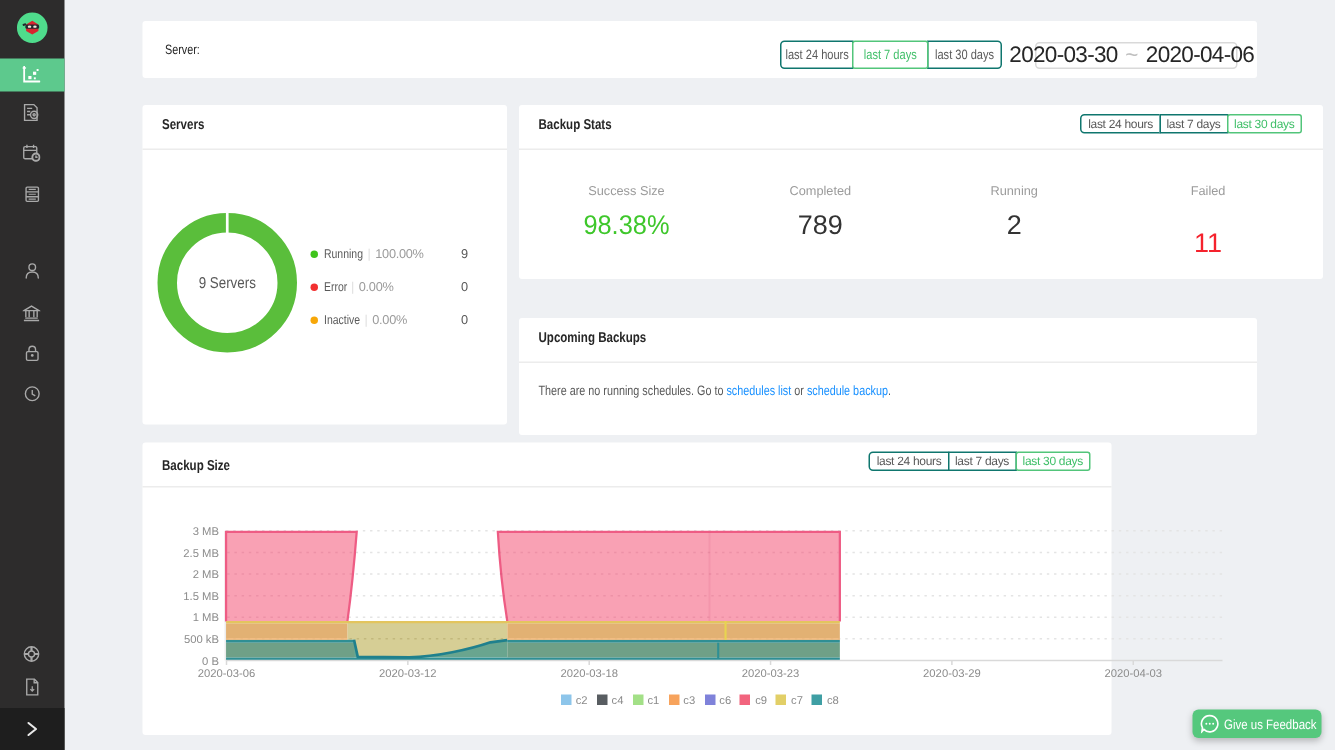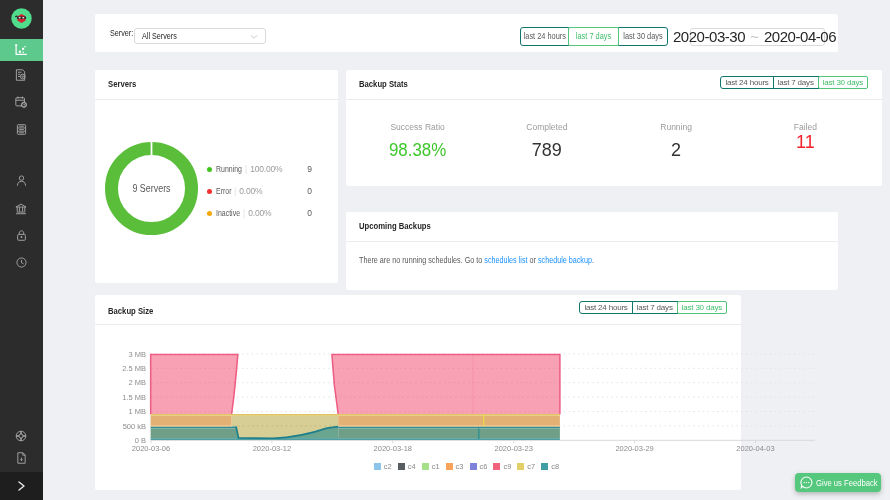--- a/index.html
+++ b/index.html
@@ -117,26 +117,20 @@
   <div class="abs" style="left:0;top:472px;width:43px;height:28px;background:#1e1e1e;"></div>
   <svg class="abs" style="left:17px;top:481px;" width="9" height="10" viewBox="0 0 9 10">
     <path d="M2 1 L7 5 L2 9" stroke="#e8e8e8" stroke-width="1.4" fill="none" stroke-linecap="round" stroke-linejoin="round"></path>
   </svg>
 </div>
 
 <div class="panel" style="left:95px;top:14px;width:743px;height:38px;">
   <div class="abs" style="left:15px;top:0;height:38px;display:flex;align-items:center;font-size:9px;color:#262626;">
       <span style="transform:scaleX(0.8);transform-origin:left center;">Server:</span>
     </div>
-  <div class="abs" style="left:39px;top:13.5px;width:132px;height:16px;border:1px solid #d9d9d9;border-radius:3px;display:flex;align-items:center;padding:0 7px;font-size:9px;color:#262626;">
-    <span style="transform:scaleX(0.8);transform-origin:left center;">All Servers</span>
-    <svg class="abs" style="right:7px;top:5px;" width="8" height="6" viewBox="0 0 9 6">
-        <path d="M1 1 L4.5 4.5 L8 1" stroke="#c4c4c4" stroke-width="1" fill="none"></path>
-      </svg>
-  </div>
   <div class="btngrp" style="left:425px;top:13px;height:18.5px;font-size:9px;">
     <div class="b" style="width:49px;">
         <span style="transform:scaleX(0.82);">last 24 hours</span>
       </div>
     <div class="b sel" style="width:51px;">
         <span style="transform:scaleX(0.82);">last 7 days</span>
       </div>
     <div class="b" style="width:50px;">
         <span style="transform:scaleX(0.82);">last 30 days</span>
       </div>
@@ -193,34 +187,34 @@
 <div class="panel" style="left:346px;top:70px;width:536px;height:116px;">
   <div class="abs ptitle" style="left:13px;top:8px;">Backup Stats</div>
   <div class="hborder" style="top:29px;"></div>
   <div class="btngrp sgrp" style="right:14px;top:6px;">
     <div class="b">last 24 hours</div>
     <div class="b">last 7 days</div>
     <div class="b sel">last 30 days</div>
   </div>
   <div class="abs" style="left:0;top:52px;width:100%;display:flex;text-align:center;padding:0 12px 0 7px;">
     <div style="flex:1;">
-        <div style="font-size:8.5px;color:#9b9b9b;">Success Ratio</div>
+        <div style="font-size:8.5px;color:#9b9b9b;">Success Size</div>
         <div style="font-size:18px;color:#3ec72b;margin-top:8px;transform:scaleX(0.94);">98.38%</div>
       </div>
     <div style="flex:1;">
         <div style="font-size:8.5px;color:#9b9b9b;">Completed</div>
         <div style="font-size:18px;color:#333333;margin-top:8px;">789</div>
       </div>
     <div style="flex:1;">
         <div style="font-size:8.5px;color:#9b9b9b;">Running</div>
         <div style="font-size:18px;color:#333333;margin-top:8px;">2</div>
       </div>
     <div style="flex:1;">
         <div style="font-size:8.5px;color:#9b9b9b;">Failed</div>
-        <div style="font-size:18px;color:#f5222d;margin-top:0;">11</div>
+        <div style="font-size:18px;color:#f5222d;margin-top:20px;">11</div>
       </div>
   </div>
 </div>
 
 <div class="panel" style="left:346px;top:212px;width:492px;height:78px;">
   <div class="abs ptitle" style="left:13px;top:8px;">Upcoming Backups</div>
   <div class="hborder" style="top:29px;"></div>
   <div class="abs" style="left:13px;top:43px;font-size:9px;color:#595959;transform:scaleX(0.8);transform-origin:left center;white-space:nowrap;">There are no running schedules. Go to <span style="color:#1890ff;">schedules list</span> or <span style="color:#1890ff;">schedule backup</span>.</div>
 </div>
 

